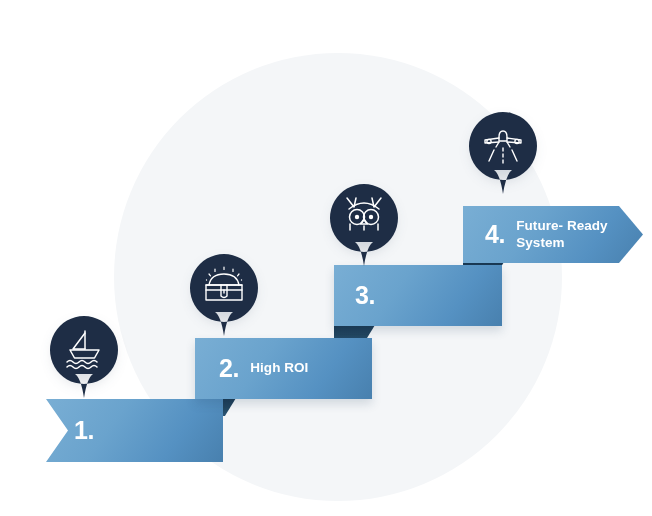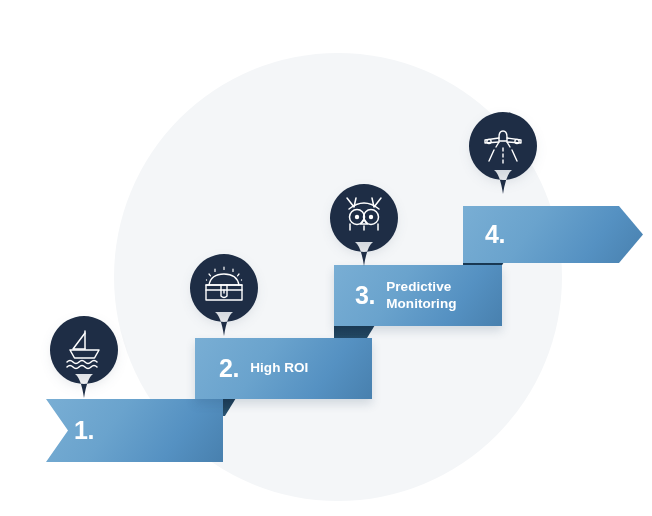--- a/index.html
+++ b/index.html
@@ -162,30 +162,30 @@
         <span class="step-num">2.</span>
         <span class="step-label">High ROI</span>
       </div>
     </div>
   </div>
 
   <div class="step" id="step3">
     <div class="banner">
       <div class="banner-inner">
         <span class="step-num">3.</span>
-        <span class="step-label">Predictive
-Monitoring</span>
       </div>
     </div>
   </div>
 
   <div class="step" id="step4">
     <div class="banner">
       <div class="banner-inner">
         <span class="step-num">4.</span>
+        <span class="step-label">Future- Ready
+System</span>
       </div>
     </div>
   </div>
 
   <div class="pin" id="pin1">
     <div class="pin-shadow"></div>
     <svg class="pin-body" viewBox="0 0 72 86">
       <path d="M36 2 A34 34 0 1 1 35.99 2 Z M27 60 Q33 64 36 84 Q39 64 45 60 Z" fill="#1e2d45"></path>
     </svg>
     <svg class="pin-icon" viewBox="0 0 46 46" fill="none" stroke="#ffffff" stroke-width="1.5" stroke-linecap="round" stroke-linejoin="round">

